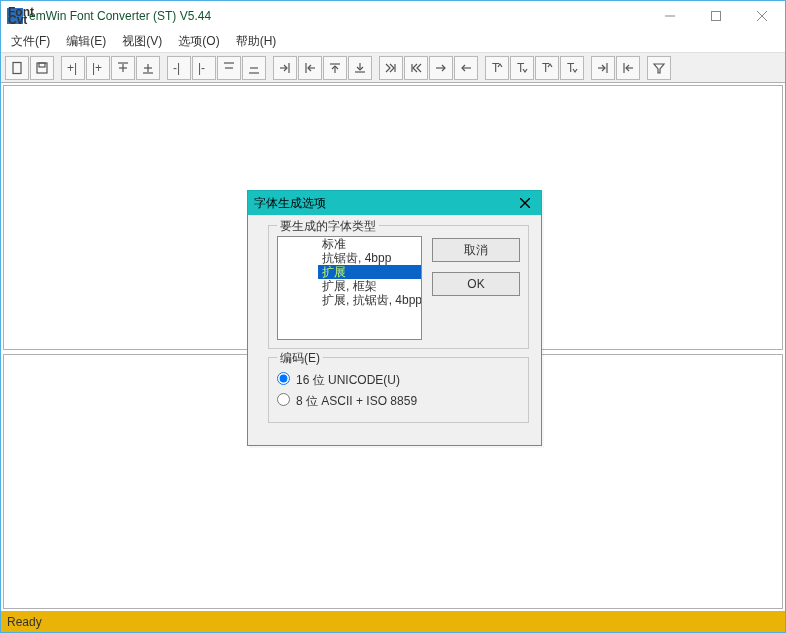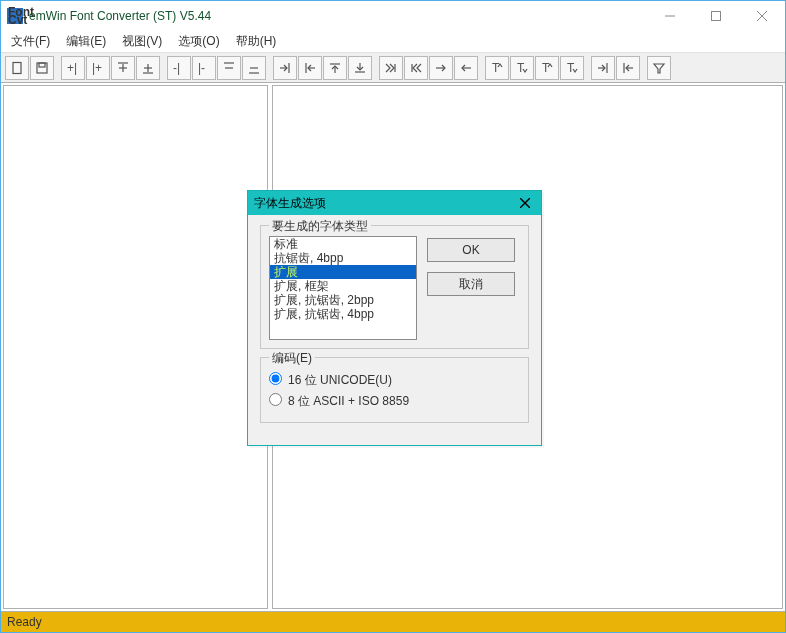--- a/index.html
+++ b/index.html
@@ -10,36 +10,36 @@
 .titlebar .title{color:#14532d;flex:1;}
 .winbtns{display:flex;height:100%;}
 .winbtn{width:46px;height:100%;display:flex;align-items:center;justify-content:center;color:#888;}
 .winbtn svg{width:10px;height:10px;stroke:#888;stroke-width:1;fill:none;}
 .menubar{height:22px;background:#fff;display:flex;align-items:center;padding-left:4px;gap:4px;border-bottom:1px solid #e0e0e0;}
 .menuitem{padding:2px 6px;color:#333;}
 .toolbar{height:30px;background:#f0f0f0;border-bottom:1px solid #b0b0b0;display:flex;align-items:center;padding:0 4px;gap:0;}
 .tbtn{width:24px;height:24px;border:1px solid #b8b8b8;background:#f8f8f8;margin-right:1px;display:flex;align-items:center;justify-content:center;color:#555;}
 .tbtn svg{width:14px;height:14px;stroke:#555;stroke-width:1.2;fill:none;}
 .tsep{width:6px;}
-.workarea{flex:1;display:flex;flex-direction:row;background:#fff;position:relative;}
+.workarea{flex:1;display:flex;flex-direction:column;background:#fff;position:relative;}
 .panel{border:1px solid #b0b0b0;background:#fff;margin:2px;}
 .panel.top{flex:0 0 265px;}
 .panel.bottom{flex:1;}
 .statusbar{height:21px;border-top:1px solid #b0b0b0;background:#eab308;display:flex;align-items:center;padding:0 6px;color:#333;}
 
 .dialog{position:absolute;left:246px;top:107px;width:295px;border:1px solid #13b1b1;background:#f0f0f0;box-shadow:2px 2px 0 rgba(0,0,0,0.04);}
 .dlg-titlebar{height:24px;background:#19c0c0;display:flex;align-items:center;padding:0 6px;}
 .dlg-title{flex:1;color:#000;font-size:12px;}
 .dlg-close{width:20px;height:18px;display:flex;align-items:center;justify-content:center;}
 .dlg-close svg{width:10px;height:10px;stroke:#000;stroke-width:1.4;fill:none;}
-.dlg-body{padding:10px 12px 14px 12px;}
+.dlg-body{padding:10px 12px 14px 12px;margin-left:8px;}
 .group{border:1px solid #c8c8c8;padding:10px 8px 8px 8px;margin-bottom:8px;position:relative;}
 .group>.legend{position:absolute;top:-8px;left:8px;background:#f0f0f0;padding:0 3px;font-size:12px;}
 .fonttype-row{display:flex;gap:10px;align-items:flex-start;}
-.listbox{width:148px;height:104px;border:1px solid #8a8a8a;background:#fff;overflow:hidden;font-family:"SimSun","宋体",serif;}
+.listbox{width:148px;height:104px;border:1px solid #8a8a8a;background:#fff;overflow:hidden;font-family:"SimSun","宋体",serif;padding-left:40px;}
 .listitem{padding:0 4px;height:14px;line-height:14px;font-size:12px;white-space:nowrap;}
 .listitem.selected{background:#0a64c8;color:#bef264;}
 .btncol{display:flex;flex-direction:column;gap:10px;margin-top:2px;}
 .dlgbtn{width:88px;height:24px;border:1px solid #8a8a8a;background:#e9e9e9;display:flex;align-items:center;justify-content:center;font-size:12px;}
 .row2{display:flex;gap:2px;}
 .group.enc{flex:1;}
 .group.aa{width:108px;}
 .radio{display:flex;align-items:flex-start;gap:6px;margin:4px 0;font-size:12px;white-space:nowrap;}
 .radio input{margin:0;}
 .aa .radio{color:#9a9a9a;}
@@ -263,29 +263,28 @@
       </div>
       <div class="dlg-body">
         <div class="group">
           <div class="legend">要生成的字体类型</div>
           <div class="fonttype-row">
             <div class="listbox">
               <div class="listitem">标准</div>
               <div class="listitem">抗锯齿, 4bpp</div>
               <div class="listitem selected">扩展</div>
               <div class="listitem">扩展, 框架</div>
-              <div class="listitem">扩展, 抗锯齿, 2bpp</div>
               <div class="listitem">扩展, 抗锯齿, 4bpp</div>
             </div>
             <div class="btncol">
               <div class="dlgbtn">
-                  <span>OK</span>
+                  <span>取消</span>
                 </div>
               <div class="dlgbtn">
-                  <span>取消</span>
+                  <span>OK</span>
                 </div>
             </div>
           </div>
         </div>
         <div class="row2">
           <div class="group enc">
             <div class="legend">编码(E)</div>
             <label class="radio">
                 <input type="radio" name="enc" checked="" style="">
                 <span>16 位 UNICODE(U)</span>

